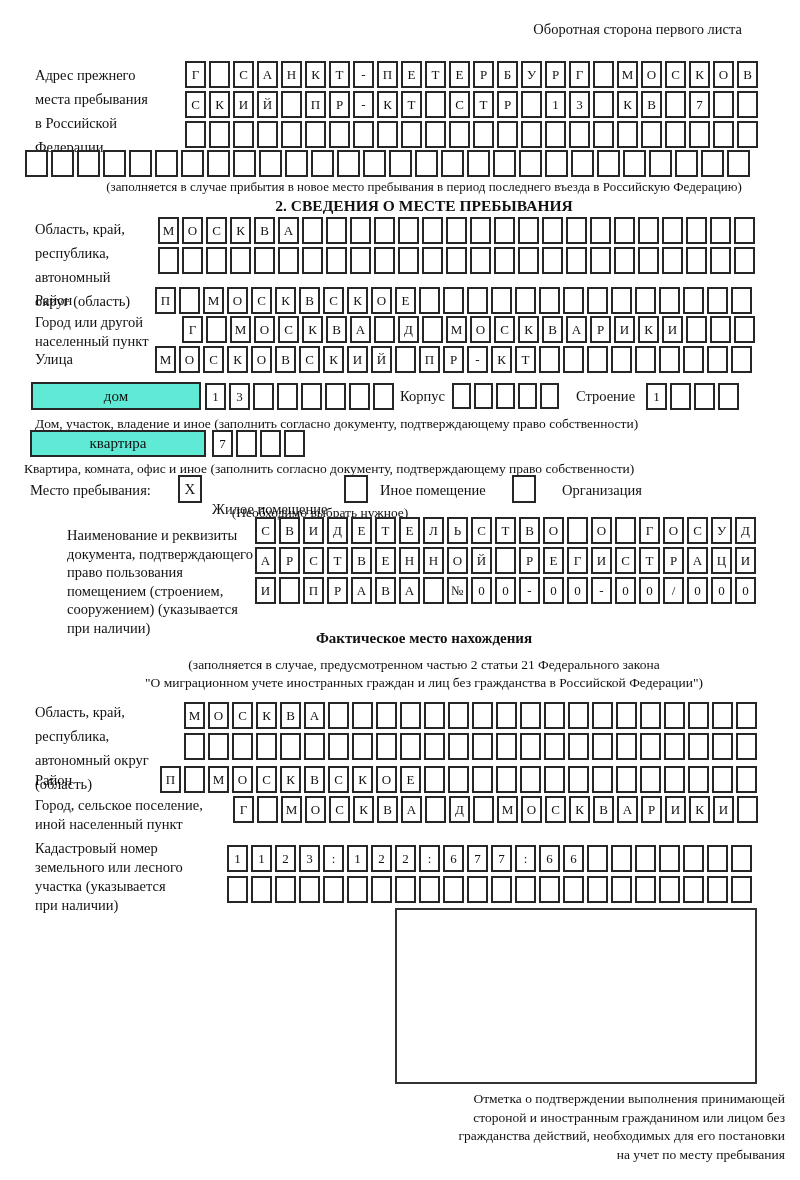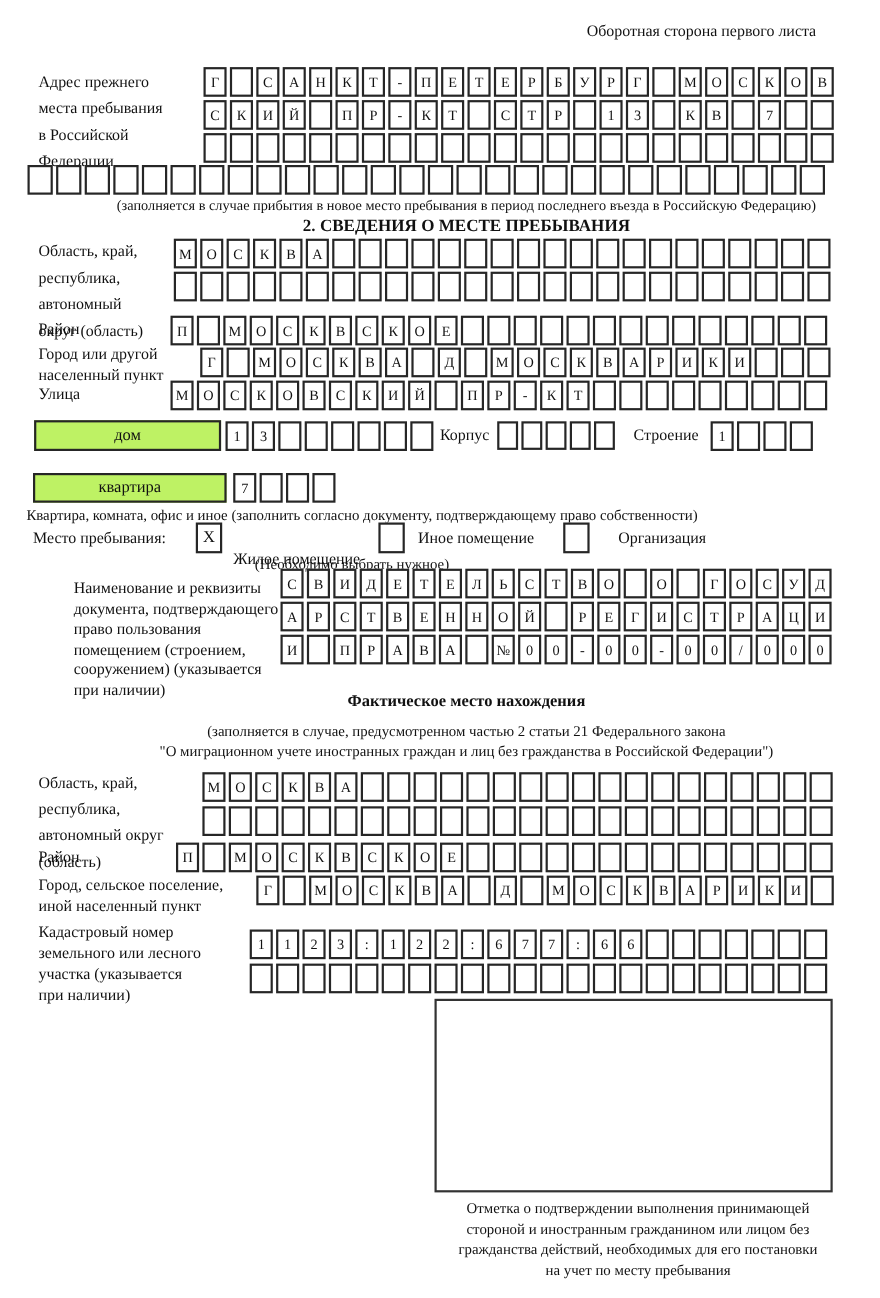--- a/index.html
+++ b/index.html
@@ -16,21 +16,21 @@
   .cells{display:flex;gap:3px;}
   .cell{
     display:inline-flex;width:21px;height:27px;box-sizing:border-box;
     border:2px solid #262626;align-items:center;justify-content:center;
     font-size:13px;line-height:1;background:#fff;flex:0 0 auto;
   }
   .wide .cell{width:23px;}
   .small .cell{width:19px;height:26px;}
   .namedbox{
     box-sizing:border-box;border:2px solid #262626;display:flex;
-    align-items:center;justify-content:center;font-size:15px;background:#bef264;
+    align-items:center;justify-content:center;font-size:15px;background:#5eead4;
   }
   .chk{
     position:absolute;width:24px;height:28px;box-sizing:border-box;border:2px solid #262626;
     display:flex;align-items:center;justify-content:center;font-size:15px;background:#fff;
   }
   .stamp{box-sizing:border-box;border:2px solid #333;background:#fff;}
 </style>
 </head>
 <body>
 
@@ -319,20 +319,21 @@
       <span class="cell"></span>
       <span class="cell"></span>
     </div>
   <div class="abs lbl" style="top:387px;left:576px;">Строение</div>
   <div class="abs cells" style="top:383px;left:646px;">
       <span class="cell">1</span>
       <span class="cell"></span>
       <span class="cell"></span>
       <span class="cell"></span>
     </div>
+  <div class="abs cap" style="top:415px;left:35px;font-size:13.5px;">Дом, участок, владение и иное (заполнить согласно документу, подтверждающему право собственности)</div>
 
   <div class="abs namedbox" style="top:430px;left:30px;width:176px;height:27px;">квартира</div>
   <div class="abs cells" style="top:430px;left:212px;">
       <span class="cell">7</span>
       <span class="cell"></span>
       <span class="cell"></span>
       <span class="cell"></span>
     </div>
   <div class="abs cap" style="top:460px;left:24px;font-size:13.5px;">Квартира, комната, офис и иное (заполнить согласно документу, подтверждающему право собственности)</div>
 
@@ -585,18 +586,18 @@
       <span class="cell"></span>
       <span class="cell"></span>
       <span class="cell"></span>
       <span class="cell"></span>
       <span class="cell"></span>
       <span class="cell"></span>
       <span class="cell"></span>
     </div>
 
   <div class="abs stamp" style="top:908px;left:395px;width:362px;height:176px;"></div>
-  <div class="abs cap" style="top:1090px;left:375px;width:410px;text-align:center;font-size:13.5px;line-height:18.5px;white-space:pre-line;">Отметка о подтверждении выполнения принимающей
+  <div class="abs cap" style="top:1090px;left:375px;width:410px;text-align:right;font-size:13.5px;line-height:18.5px;white-space:pre-line;">Отметка о подтверждении выполнения принимающей
 стороной и иностранным гражданином или лицом без
 гражданства действий, необходимых для его постановки
 на учет по месту пребывания</div>
 
 </div>
 
 </body></html>

